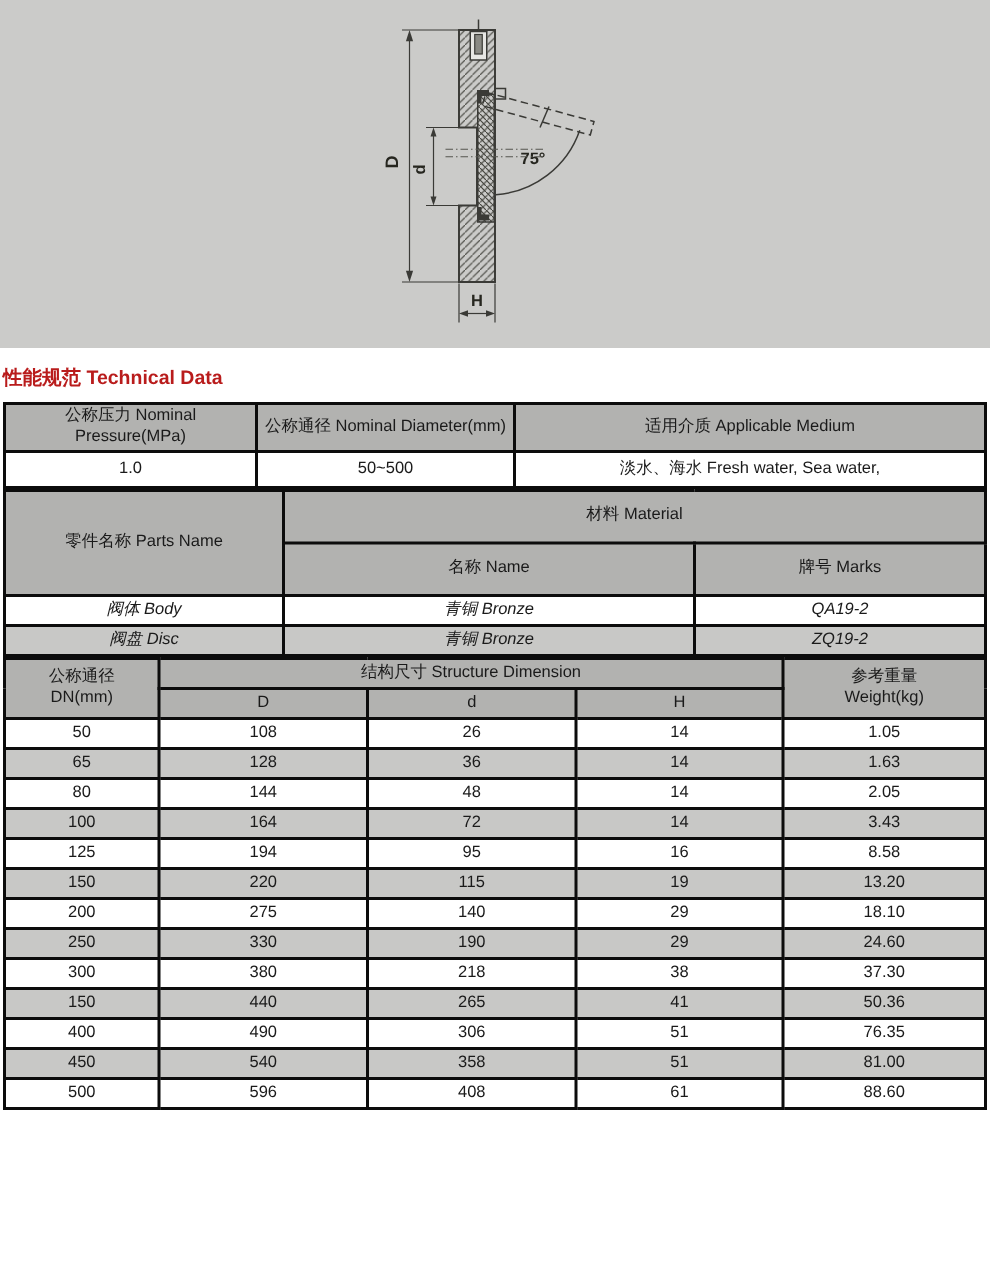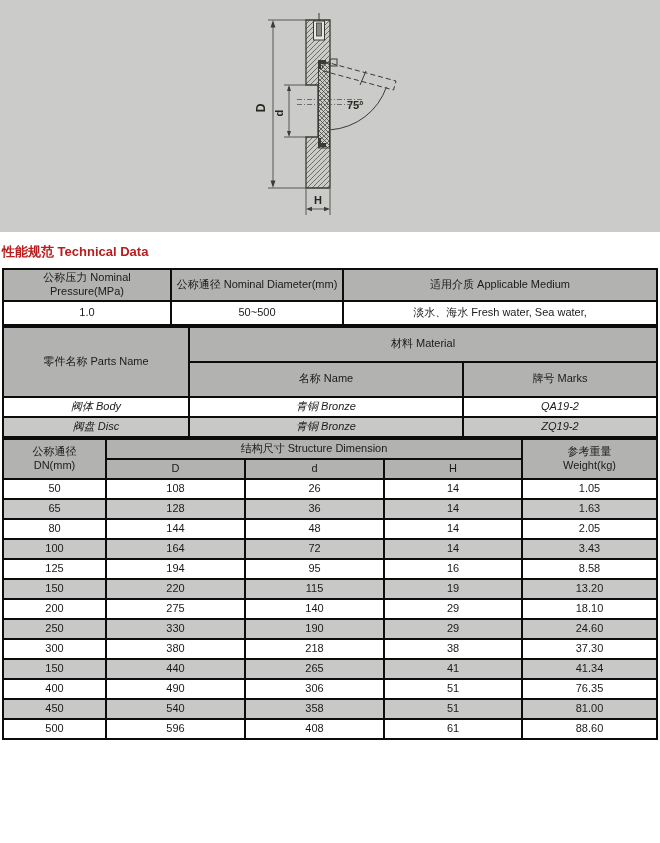--- a/index.html
+++ b/index.html
@@ -260,21 +260,21 @@
           <td>380</td>
           <td>218</td>
           <td>38</td>
           <td>37.30</td>
         </tr>
         <tr>
           <td>150</td>
           <td>440</td>
           <td>265</td>
           <td>41</td>
-          <td>41.34</td>
+          <td>50.36</td>
         </tr>
         <tr>
           <td>400</td>
           <td>490</td>
           <td>306</td>
           <td>51</td>
           <td>76.35</td>
         </tr>
         <tr>
           <td>450</td>

